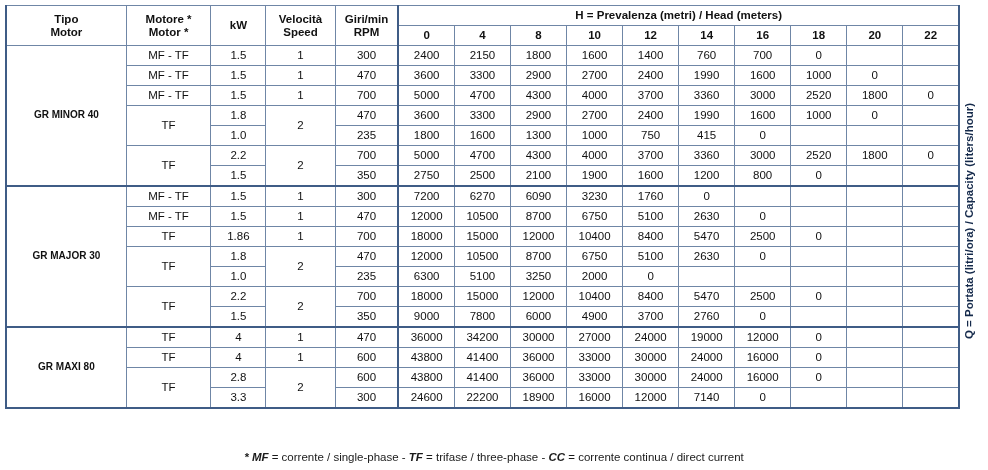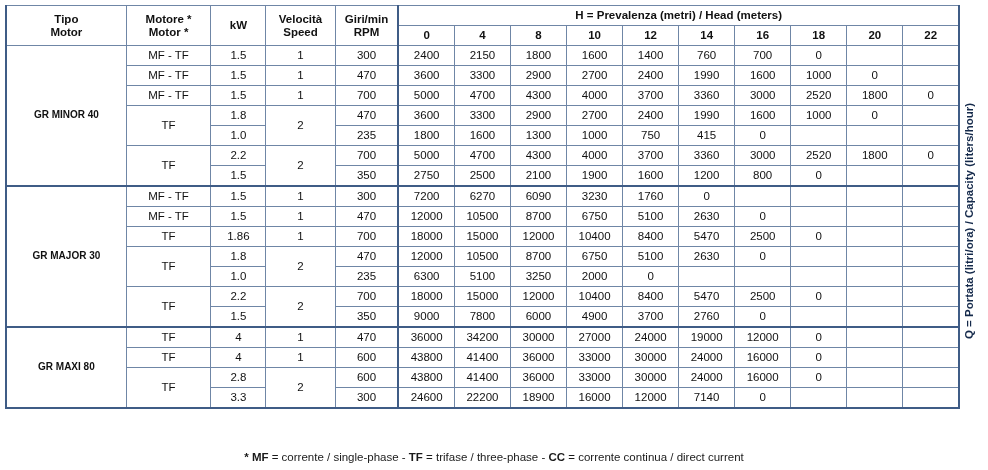--- a/index.html
+++ b/index.html
@@ -85,21 +85,21 @@
   }
   .footnote {
     position: absolute;
     left: 0;
     right: 0;
     bottom: 12px;
     text-align: center;
     font-size: 11.5px;
     color: #1a1a1a;
   }
-  .footnote b { font-weight: bold; }
+  .footnote b { font-weight: bold; font-style: italic; }
   .twoline {
     display: block;
   }
 </style>
 </head>
 <body>
 
 <div class="wrap">
 
   <table class="spec">

